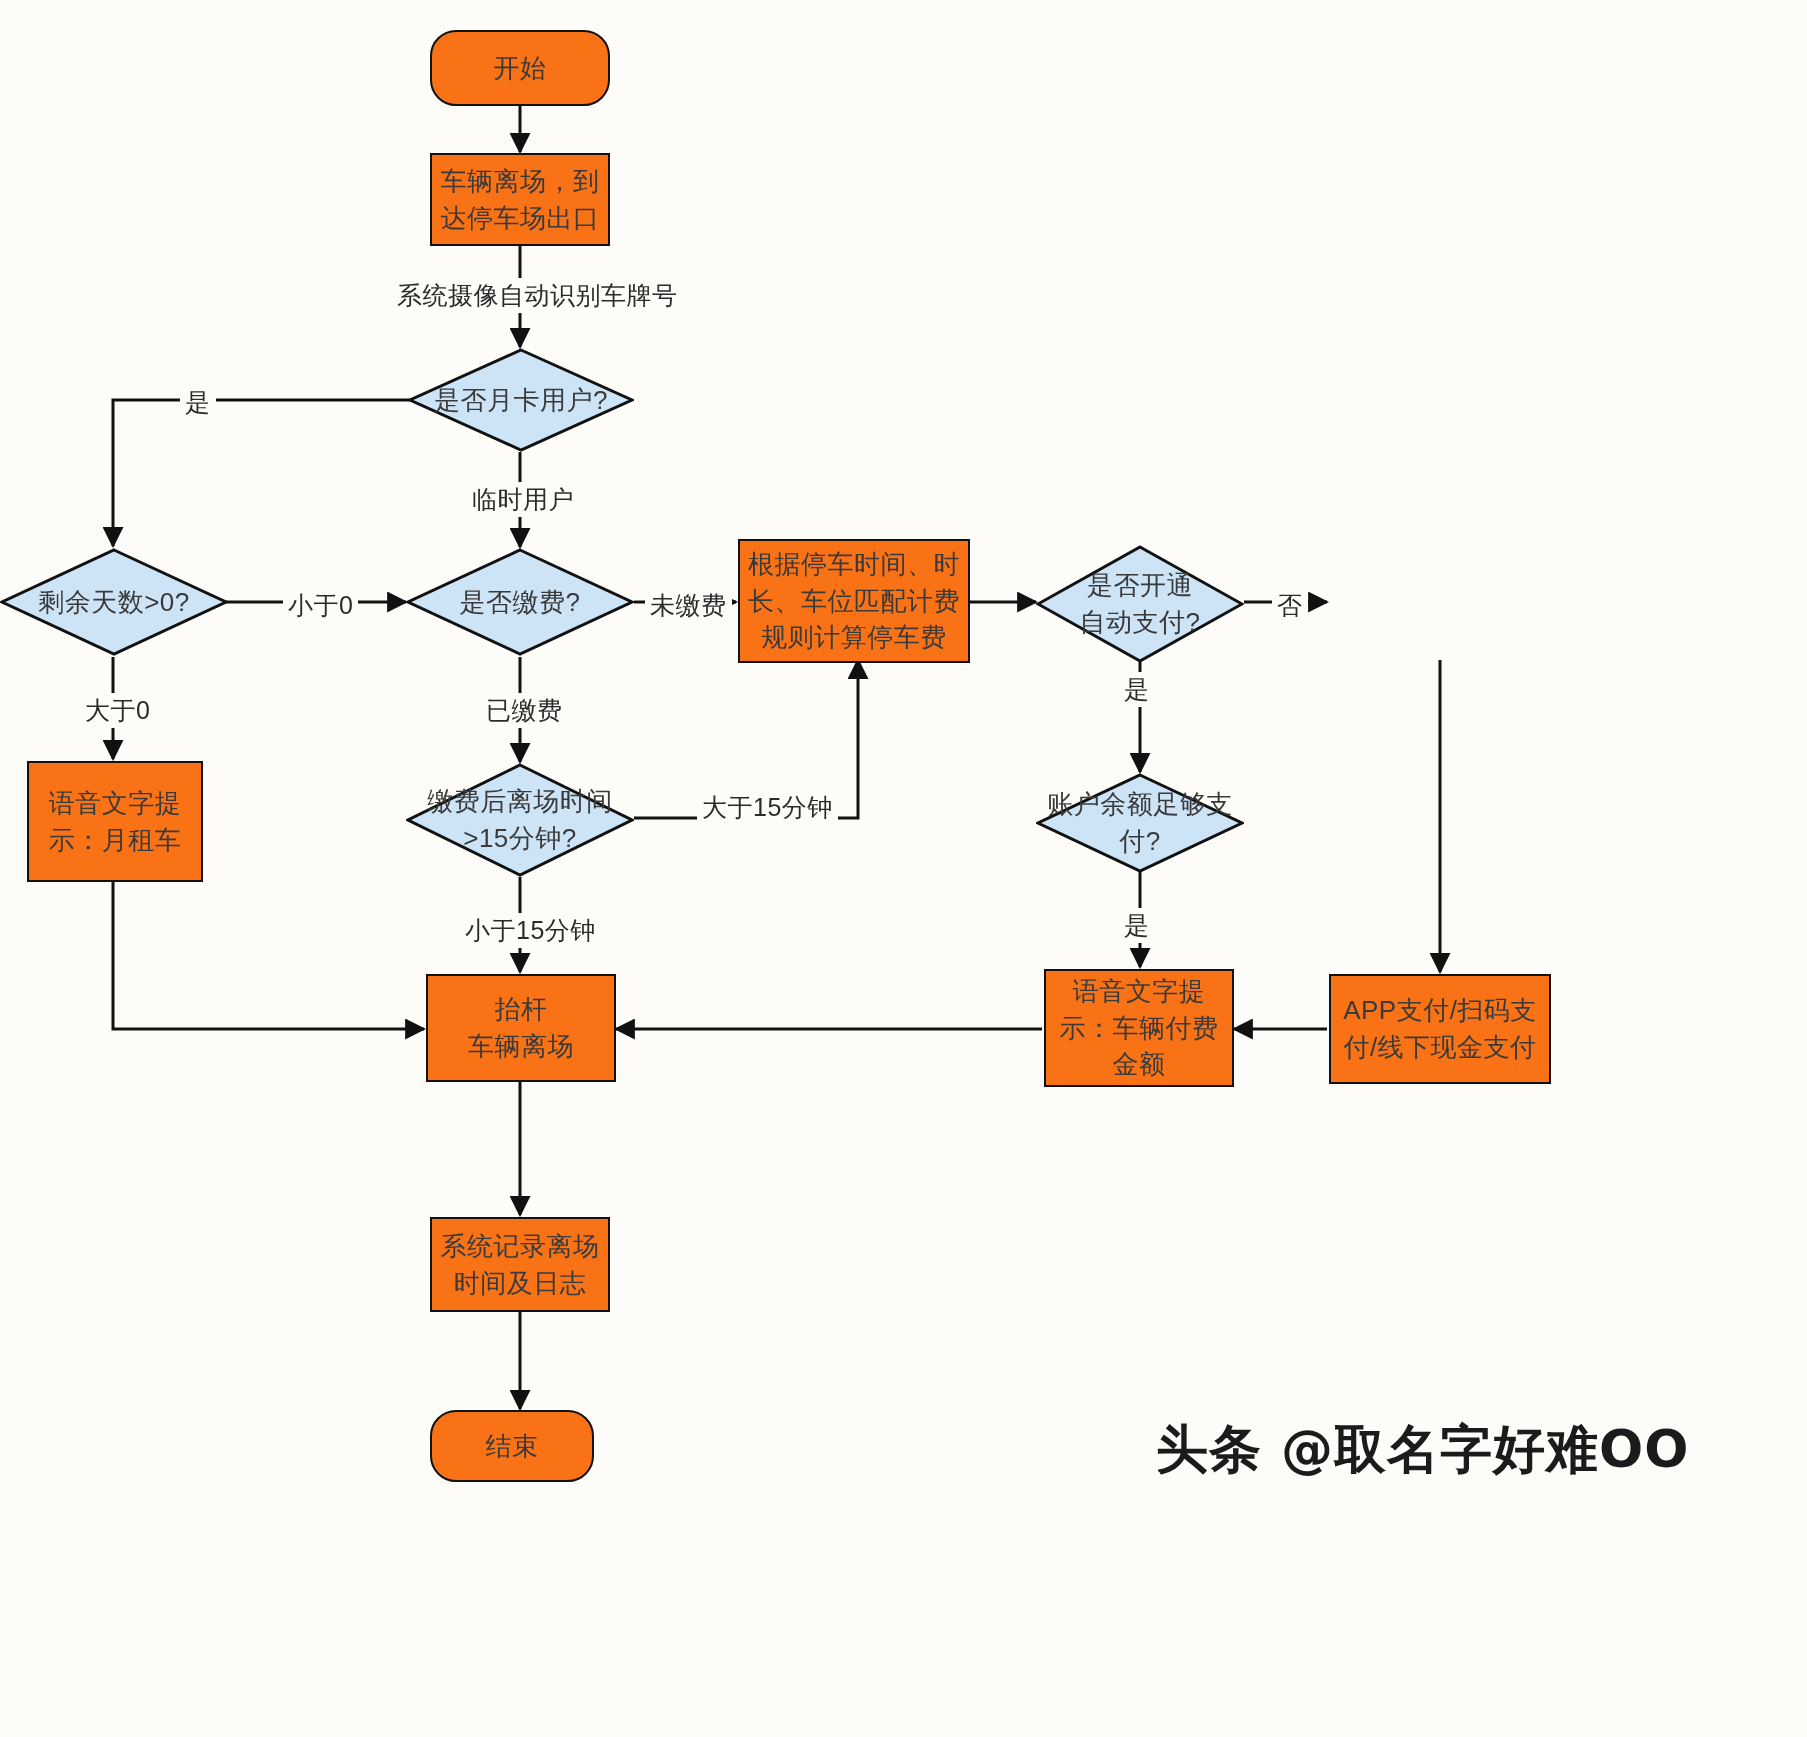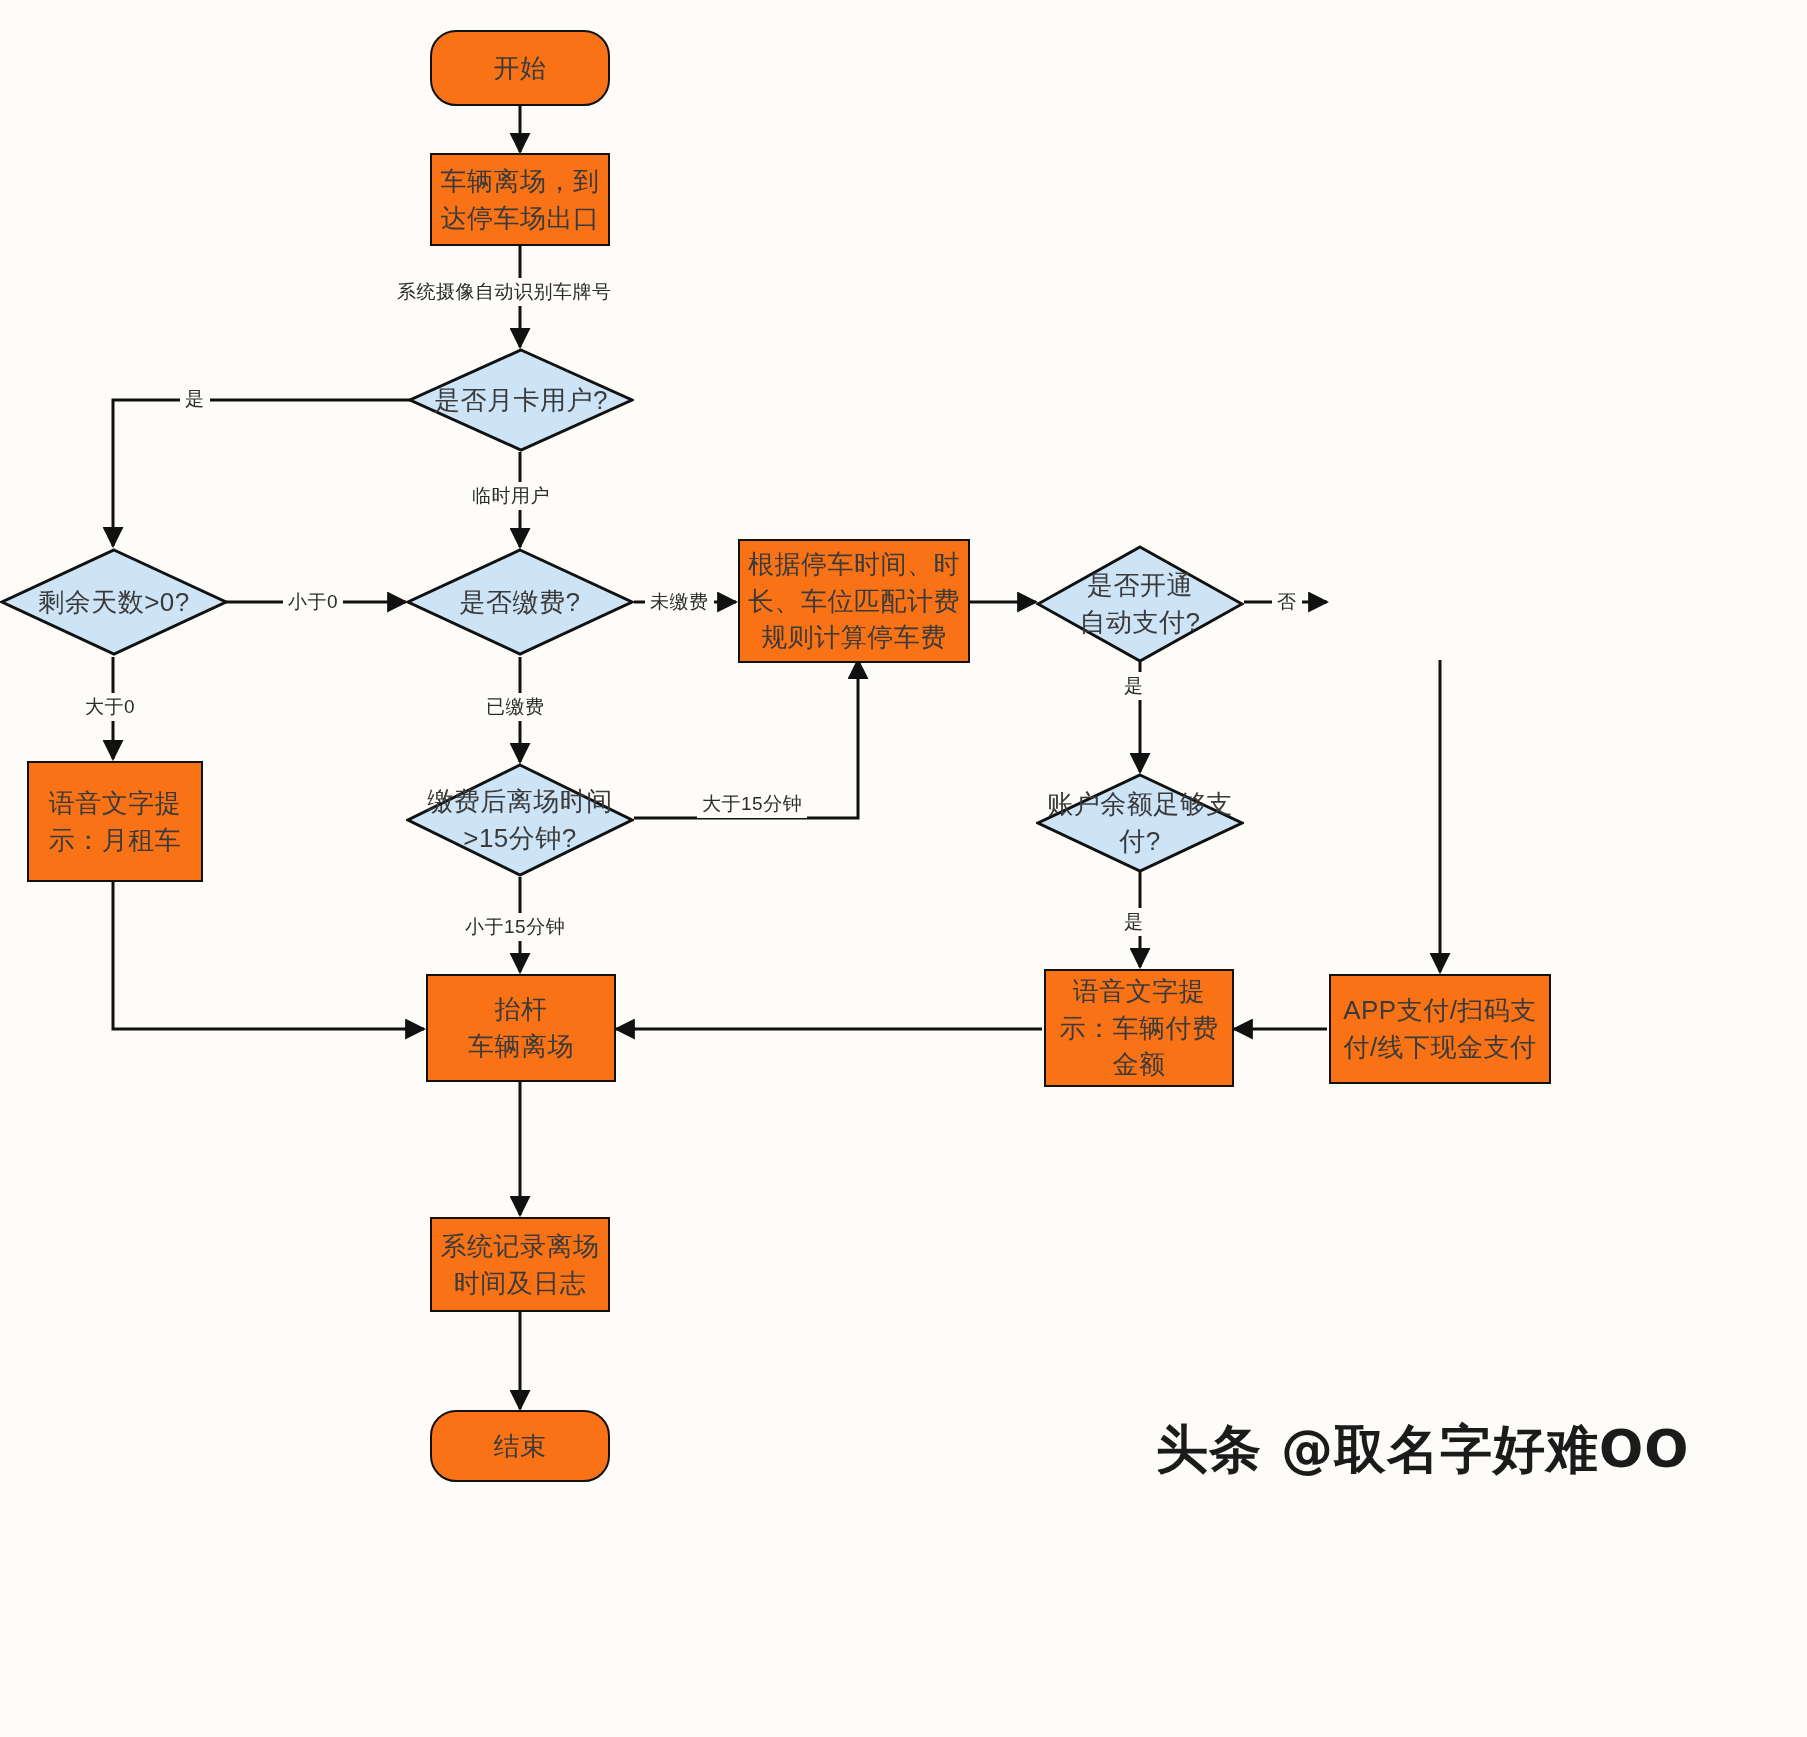--- a/index.html
+++ b/index.html
@@ -37,21 +37,21 @@
     position: absolute; inset: 0;
     display: flex; align-items: center; justify-content: center;
     text-align: center; white-space: pre-line;
     font-size: 26px; line-height: 1.42; color: #3a3a3a;
     letter-spacing: 0.5px;
     pointer-events: none;
   }
   .edge-label {
     position: absolute;
     background: #fdfcf8;
-    font-size: 19px;
+    font-size: 25px;
     color: #2b2b2b;
     padding: 1px 5px;
     white-space: nowrap;
     letter-spacing: 0.5px;
   }
   .watermark {
     position: absolute;
     font-size: 52px;
     font-weight: bold;
     color: #1b1b1b;
@@ -195,21 +195,21 @@
   <div class="node" style="left:1329px; top:974px; width:222px; height:110px;">
     <span>APP支付/扫码支
 付/线下现金支付</span>
   </div>
 
   <div class="node" style="left:430px; top:1217px; width:180px; height:95px;">
     <span>系统记录离场
 时间及日志</span>
   </div>
 
-  <div class="node term" style="left:430px; top:1410px; width:180px; height:72px;">
+  <div class="node term" style="left:430px; top:1410px; width:164px; height:72px;">
     <span>结束</span>
   </div>
 
   <div class="edge-label" style="left:392px; top:278px;">系统摄像自动识别车牌号</div>
   <div class="edge-label" style="left:180px; top:385px;">是</div>
   <div class="edge-label" style="left:467px; top:482px;">临时用户</div>
   <div class="edge-label" style="left:283px; top:588px;">小于0</div>
   <div class="edge-label" style="left:80px; top:693px;">大于0</div>
   <div class="edge-label" style="left:645px; top:588px;">未缴费</div>
   <div class="edge-label" style="left:481px; top:693px;">已缴费</div>

